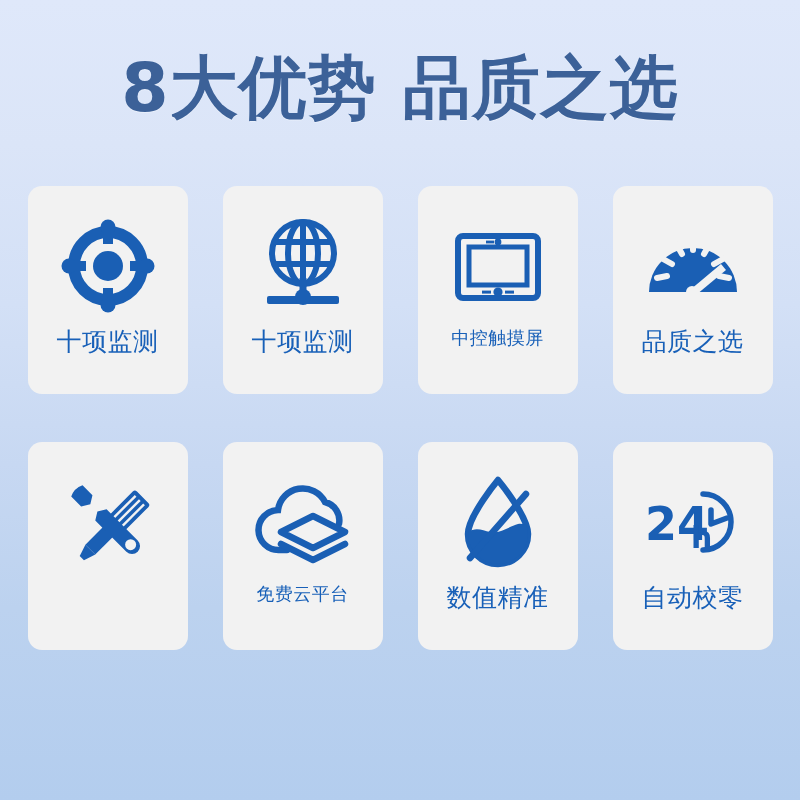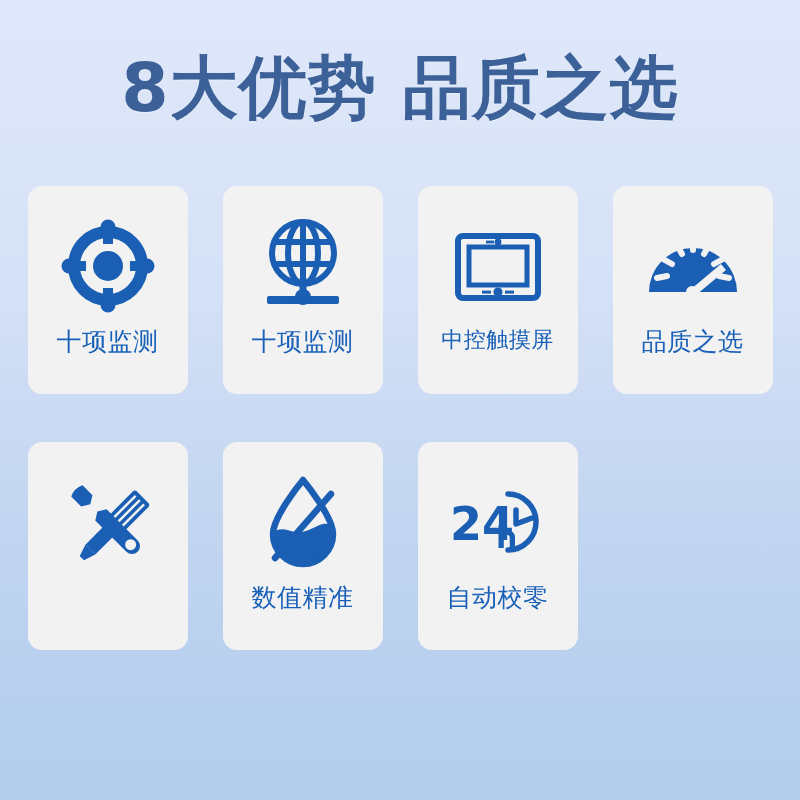--- a/index.html
+++ b/index.html
@@ -87,21 +87,21 @@
   .card-label {
     margin-top: 12px;
     font-family: "DejaVu Sans", "Liberation Sans", sans-serif;
     font-size: 25px;
     font-weight: 400;
     color: #1860b8;
     letter-spacing: 0.5px;
     line-height: 1.1;
     white-space: nowrap;
   }
-  .card-label.small { font-size: 22px; }
+  .card-label.small { font-size: 18px; }
 
   .n24 {
     font-family: "DejaVu Sans", "Liberation Sans", sans-serif;
     font-weight: 700;
     fill: #1a5fb4;
   }
 </style>
 </head>
 <body>
 
@@ -201,20 +201,30 @@
 
           <g transform="rotate(-45 50 50)">
             <path d="M42 6 a18 18 0 0 1 16 0 l0 14 -8 5 0 10 8 5 0 14 a18 18 0 0 1 -16 0 l0 -14 8 -5 0 -10 -8 -5 z" fill="#1a5fb4"></path>
             <rect x="42" y="46" width="16" height="46" rx="8" fill="#1a5fb4"></rect>
             <circle cx="50" cy="82" r="5.5" fill="#f2f2f2"></circle>
           </g>
         </svg>
       </div>
     </div>
 
+    <div class="card">
+      <div class="card-icon">
+        <svg width="100" height="100" viewBox="0 0 100 100">
+          <path d="M34 78 H26 A20 20 0 0 1 25 38 A25 25 0 0 1 72 30 A19 19 0 0 1 86 52" fill="none" stroke="#1a5fb4" stroke-width="6.5" stroke-linecap="round"></path>
+          <polygon points="60,44 92,60 60,76 28,60" fill="none" stroke="#1a5fb4" stroke-width="6.5" stroke-linejoin="round"></polygon>
+          <polyline points="28,72 60,88 92,72" fill="none" stroke="#1a5fb4" stroke-width="6.5" stroke-linecap="round" stroke-linejoin="round"></polyline>
+        </svg>
+      </div>
+      <div class="card-label small">免费云平台</div>
+    </div>
 
     <div class="card">
       <div class="card-icon">
         <svg width="100" height="100" viewBox="0 0 100 100">
           <defs>
             <clipPath id="dropclip">
               <path d="M50 8 C50 8 80 44 80 62 A30 30 0 0 1 20 62 C20 44 50 8 50 8 Z"></path>
             </clipPath>
           </defs>
           <path d="M50 8 C50 8 80 44 80 62 A30 30 0 0 1 20 62 C20 44 50 8 50 8 Z" fill="none" stroke="#1a5fb4" stroke-width="6.5" stroke-linejoin="round"></path>

